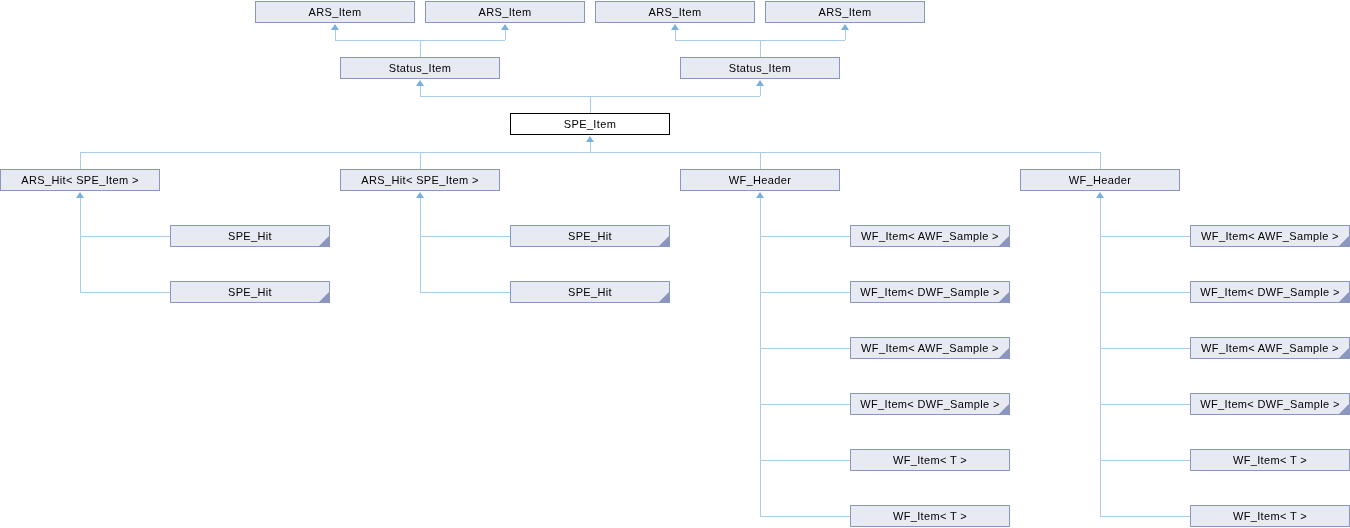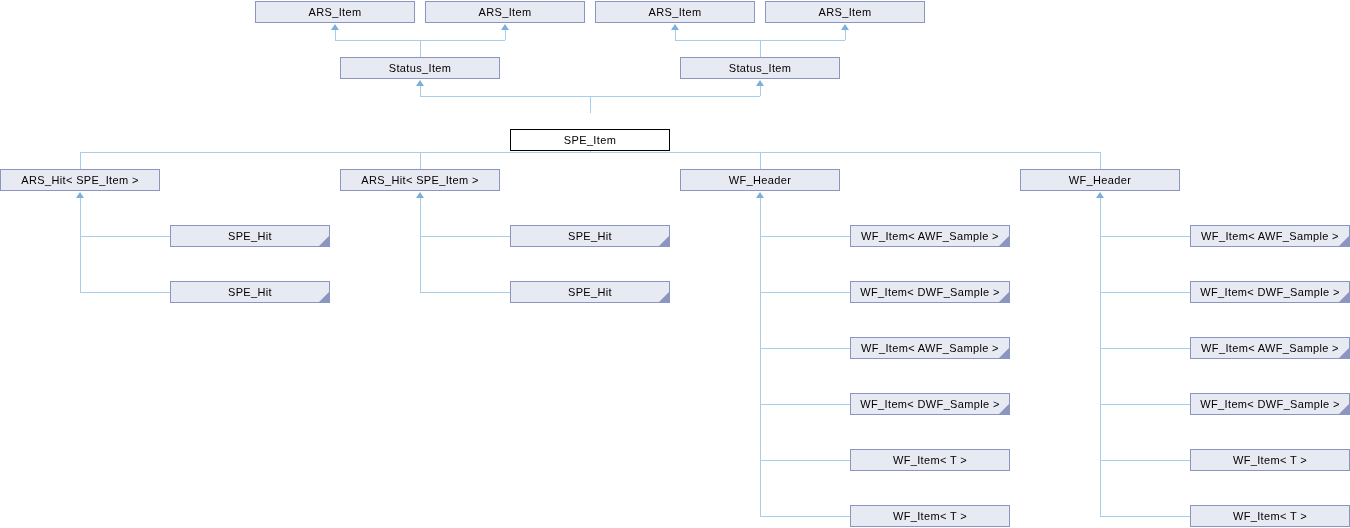--- a/index.html
+++ b/index.html
@@ -116,21 +116,21 @@
       </div>
       <div class="node" style="left: 765px; top: 1px; width: 160px; height: 22px;">
         <span>ARS_Item</span>
       </div>
       <div class="node" style="left: 340px; top: 57px; width: 160px; height: 22px;">
         <span>Status_Item</span>
       </div>
       <div class="node" style="left: 680px; top: 57px; width: 160px; height: 22px;">
         <span>Status_Item</span>
       </div>
-      <div class="node highlight" style="left: 510px; top: 113px; width: 160px; height: 22px; margin-top: 16px;">
+      <div class="node highlight" style="left: 510px; top: 113px; width: 160px; height: 22px;">
         <span>SPE_Item</span>
       </div>
       <div class="node" style="left: 0px; top: 169px; width: 160px; height: 22px;">
         <span>ARS_Hit&lt; SPE_Item &gt;</span>
       </div>
       <div class="node" style="left: 340px; top: 169px; width: 160px; height: 22px;">
         <span>ARS_Hit&lt; SPE_Item &gt;</span>
       </div>
       <div class="node" style="left: 680px; top: 169px; width: 160px; height: 22px;">
         <span>WF_Header</span>

